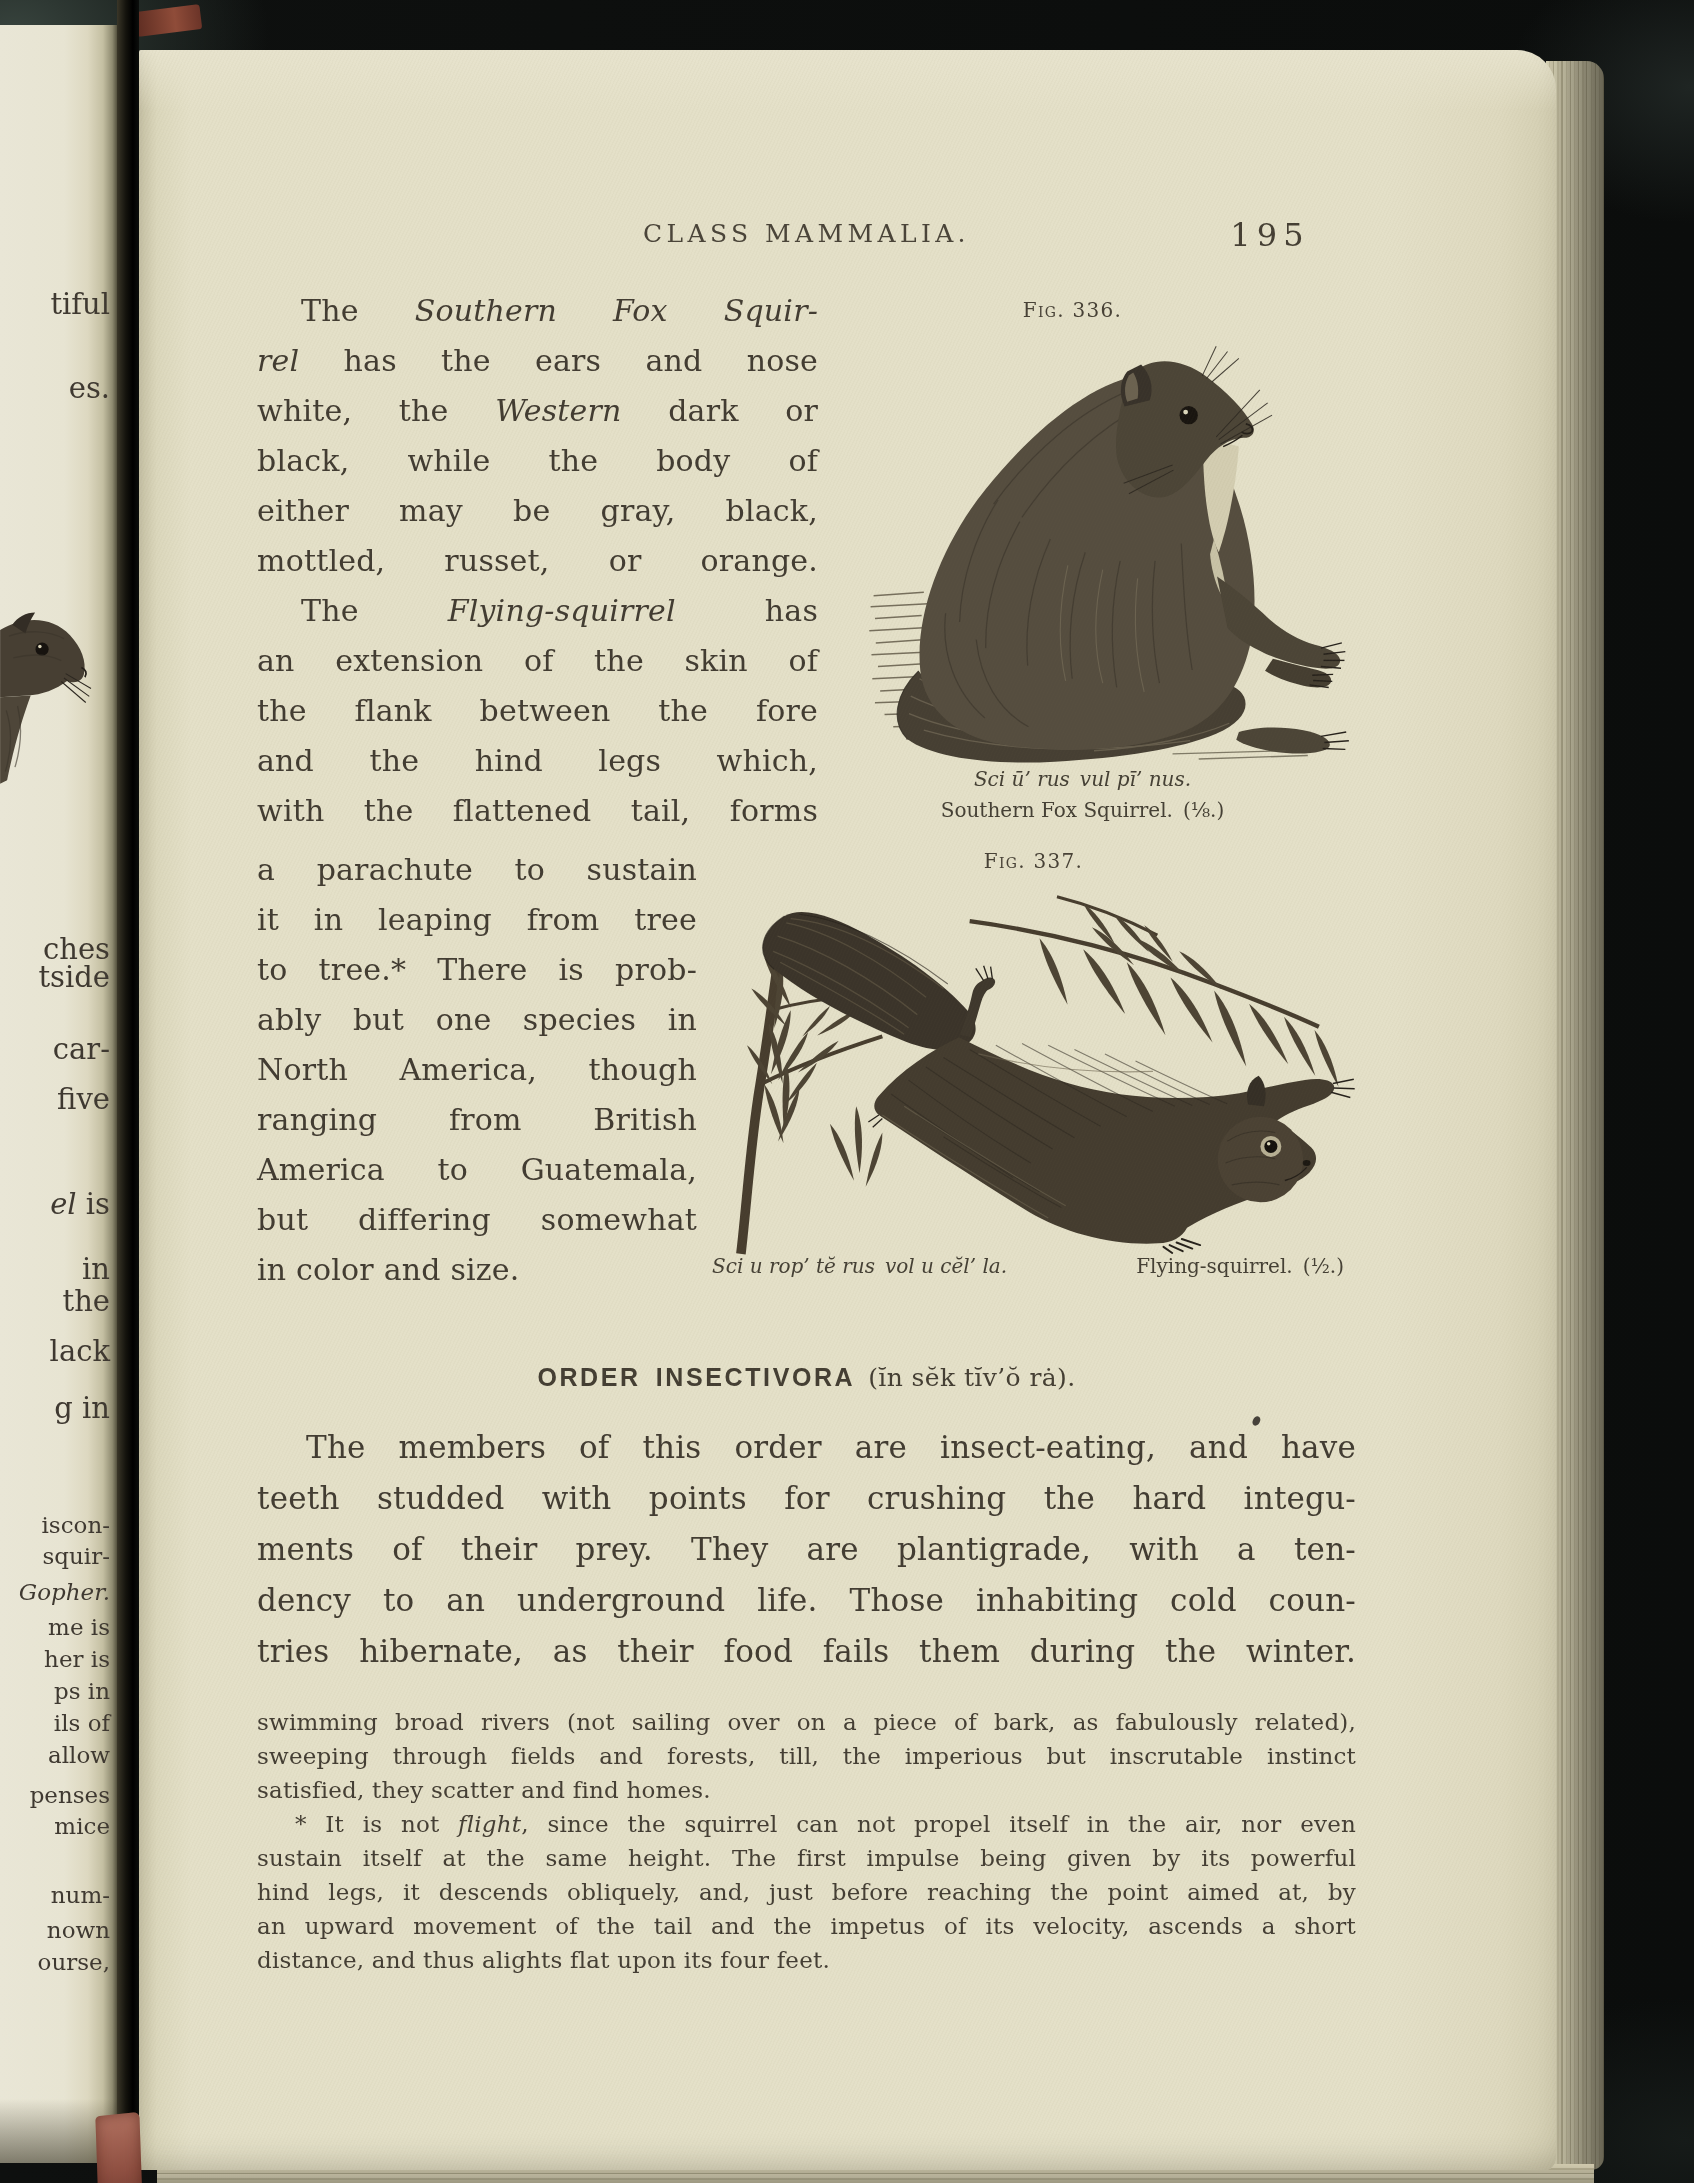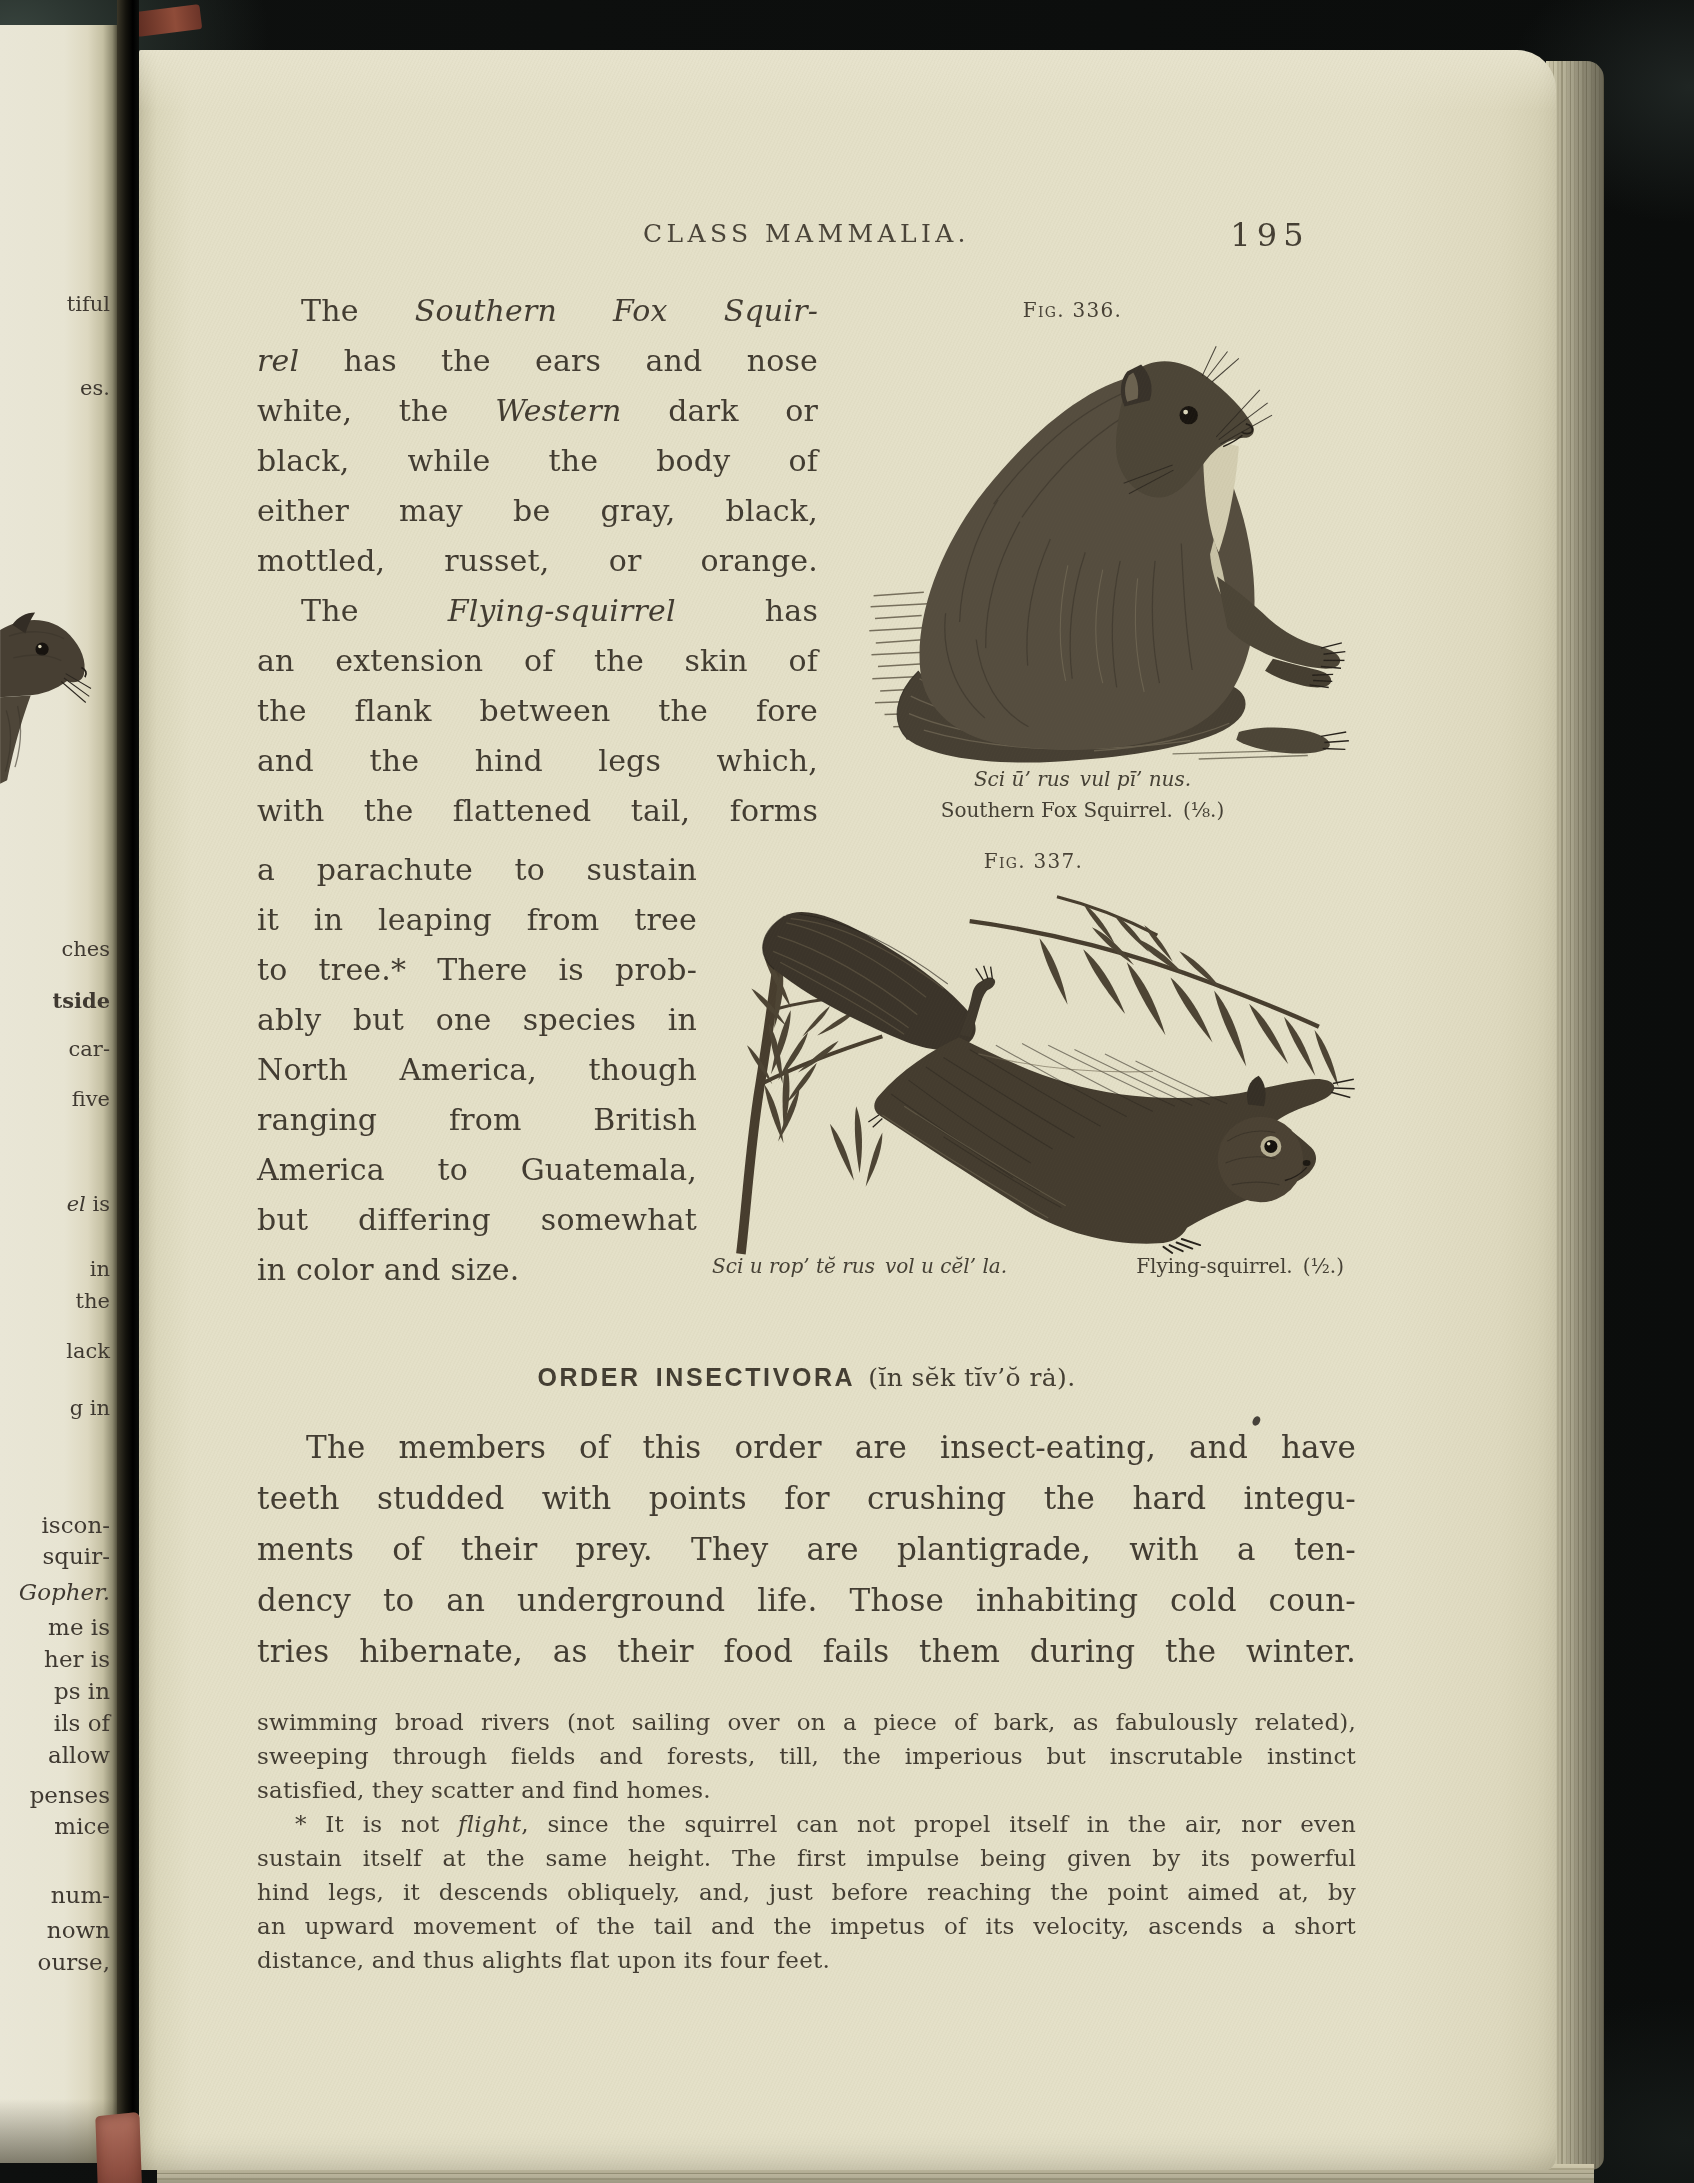--- a/index.html
+++ b/index.html
@@ -10,21 +10,21 @@
       radial-gradient(306px 227px at 1690px 87px,#1f2523 0%,rgba(10,12,11,0) 60%),
       radial-gradient(349px 218px at 1685px 2140px,#161b19 0%,rgba(10,12,11,0) 65%),
       linear-gradient(90deg,#0e100f 0%,#0b0d0c 100%);
     font-family:"DejaVu Serif",serif;}
   .left-page{position:absolute;left:0;top:25px;width:117px;height:2138px;z-index:2;overflow:hidden;
     background:
       linear-gradient(180deg,rgba(0,0,0,0) 97%,rgba(40,36,20,.55) 100%),
       linear-gradient(90deg,#e9e6d6 0%,#e7e4d2 55%,#ddd8c0 75%,#c4bfa2 88%,#8e8a70 96%,#55523f 100%);}
   .lp-text{position:absolute;inset:0;color:#3f3931;}
   .frag{position:absolute;right:7px;transform:translateY(-50%);white-space:pre;}
-  .frag.lg{font-size:21px;}
+  .frag.lg{font-size:29px;}
   .frag.sm{font-size:23px;}
   .gophersvg{position:absolute;left:0;top:563px;}
   .gutter{position:absolute;left:117px;top:0;width:22px;height:100%;z-index:2;
     background:linear-gradient(90deg,#3a3628 0%,#14130d 40%,#000 72%,#0c0e0c 100%);}
   .fore-edge{position:absolute;left:1546px;top:61px;width:58px;height:2109px;z-index:1;border-radius:0 17.5px 13px 0;
     background:
       linear-gradient(90deg,rgba(0,0,0,0) 0%,rgba(20,18,10,.55) 100%),
       repeating-linear-gradient(90deg,#d6d1b4 0 3.1px,#c2bc9f 3.1px 4.4px,#cdc7ab 4.4px 7px,#b0aa8d 7px 8.3px);}
   .bottom-edge{position:absolute;left:157px;top:2164px;width:1437px;height:44px;z-index:1;border-radius:0 0 17.5px 3.5px;
     background:
@@ -80,21 +80,21 @@
   <div class="bottom-edge"></div>
   <div class="red-top"></div>
   <div class="red-bottom"></div>
   <div class="gutter"></div>
 
   <div class="left-page">
     <div class="lp-text">
         <div class="frag lg" style="top: 279px;"><span>tiful</span></div>
         <div class="frag lg" style="top: 319px; margin-top: 44px;"><span>es.</span></div>
         <div class="frag lg" style="top: 924px;"><span>ches</span></div>
-        <div class="frag lg" style="top: 975px; font-weight: bold;"><span>tside</span></div>
+        <div class="frag lg" style="top: 952px;"><span>tside</span></div>
         <div class="frag lg" style="top: 1024px;"><span>car-</span></div>
         <div class="frag lg" style="top: 1074px; text-align: center;"><span>five</span></div>
         <div class="frag lg" style="top: 1179px;"><span class="it">el</span><span> is</span></div>
         <div class="frag lg" style="top: 1232px; margin-top: 12px;"><span>in</span></div>
         <div class="frag lg" style="top: 1276px;"><span>the</span></div>
         <div class="frag lg" style="top: 1326px;"><span>lack</span></div>
         <div class="frag lg" style="top: 1383px;"><span>g in</span></div>
         <div class="frag sm" style="top: 1500px;"><span>iscon-</span></div>
         <div class="frag sm" style="top: 1531px;"><span>squir-</span></div>
         <div class="frag sm" style="top: 1567px;"><span class="it">Gopher.</span></div>

